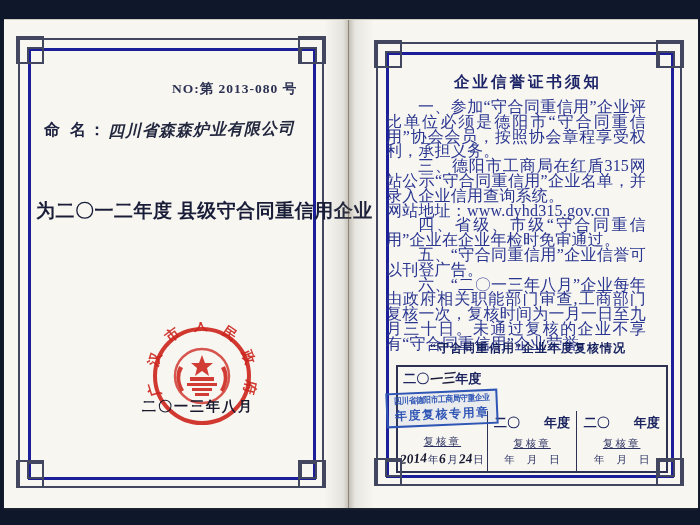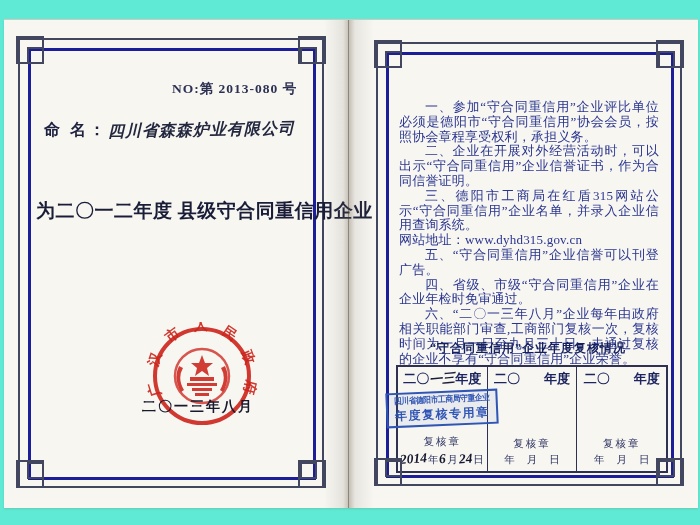--- a/index.html
+++ b/index.html
@@ -1,16 +1,16 @@
 <!DOCTYPE html>
 <html><head>
 <meta charset="utf-8">
 <style>
   html,body{margin:0;padding:0;background:#ffffff;}
-  .stage{position:relative;width:700px;height:525px;background:#5eead4;overflow:hidden;
+  .stage{position:relative;width:700px;height:525px;background:#0f172a;overflow:hidden;
          font-family:"Liberation Serif",serif;}
   .paper{position:absolute;left:4px;top:20px;width:694px;height:488px;background:#f7f6f1;
          box-shadow:0 -1px 0 #cfcabe, 0 1px 2px rgba(120,110,90,.25);}
   .fold{position:absolute;left:320px;top:0;width:50px;height:100%;
         background:linear-gradient(90deg,rgba(120,110,95,0) 0%,rgba(120,110,95,.14) 38%,
         rgba(95,85,70,.34) 50%,rgba(120,110,95,.12) 62%,rgba(120,110,95,0) 100%);}
   .fold::after{content:"";position:absolute;left:24px;top:0;width:1px;height:100%;
         background:rgba(70,60,45,.45);}
   .page{position:absolute;top:0;height:100%;}
   .page.left{left:0;width:340px;}
@@ -35,41 +35,41 @@
            font-weight:bold;color:#191d38;letter-spacing:0.5px;white-space:nowrap;}
   .issue-line{position:absolute;left:55px;top:288px;font-size:16.5px;font-weight:bold;
            color:#191d38;letter-spacing:4px;}
   .seal{position:absolute;left:142px;top:302px;z-index:2;}
   .date-line{position:absolute;left:138px;top:378px;font-size:14px;font-weight:bold;
            color:#17182c;letter-spacing:2px;z-index:3;}
 
   
   .r-title{position:absolute;left:30px;top:52px;width:284px;text-align:center;
            font-size:15.5px;font-weight:bold;color:#1d2468;letter-spacing:3px;}
-  .notice{position:absolute;left:43px;top:80px;width:260px;color:#2a3590;
-          font-size:13px;line-height:14.8px;text-align:justify;letter-spacing:0.2px;}
+  .notice{position:absolute;left:30px;top:80px;width:260px;color:#2a3590;
+          font-size:16px;line-height:14.8px;text-align:justify;letter-spacing:0.2px;}
   .notice p{margin:0;text-indent:2em;}
   .notice p.noindent{text-indent:0;}
   .rev-heading{position:absolute;left:30px;top:320px;width:284px;text-align:center;
           font-size:12px;font-weight:bold;color:#141f5e;letter-spacing:1px;}
   .rev-table{position:absolute;left:40px;top:345px;width:268px;height:104px;
           border:2px solid #2e3152;display:flex;}
   .rev-col{flex:1;display:flex;flex-direction:column;align-items:center;
           padding:3px 2px 4px 2px;min-width:0;}
-  .rev-col + .rev-col{border-left:1.5px solid #2e3152;}
+  .rev-col + .rev-col{border-left:1.5px solid #2e3152;margin-top:44px;}
   .year-line{font-size:13px;font-weight:bold;color:#1c2560;white-space:nowrap;}
   .year-fill{display:inline-block;min-width:24px;text-align:center;font-style:italic;
           transform:rotate(-5deg);color:#1a1c38;}
   .stamp{margin-top:3px;border:2px solid #2f55b5;color:#2f55b5;padding:1px 2px;
           text-align:center;transform:rotate(-2.5deg);background:rgba(70,100,190,.07);}
   .stamp-l1{font-size:8.5px;font-weight:bold;white-space:nowrap;transform:scaleX(.92);
           letter-spacing:-0.5px;}
   .stamp-l2{font-size:12px;font-weight:bold;letter-spacing:1.5px;white-space:nowrap;}
   .spacer{flex:1;}
-  .review-label{font-size:10.5px;color:#2a3060;letter-spacing:2px;}
+  .review-label{font-size:10.5px;color:#2a3060;letter-spacing:2px;text-decoration:underline;}
   .date-slot{font-size:10.5px;color:#2a3060;margin-top:2px;white-space:nowrap;}
   .date-slot .unit{margin:0 6px;}
   .hw{font-style:italic;font-weight:bold;font-size:13.5px;color:#15172e;
           display:inline-block;transform:rotate(-4deg);}
 </style>
 </head>
 <body>
 
 <div class="stage">
   <div class="paper">
@@ -117,28 +117,28 @@
     </div>
 
     <div class="page right">
       <div class="frame-thin" style="left:20px;top:22px;width:302px;height:440px;"></div>
       <div class="frame-thick" style="left:30px;top:32px;width:282px;height:420px;"></div>
       <div class="corner tl" style="left:18px;top:20px;"></div>
       <div class="corner tr" style="left:300px;top:20px;"></div>
       <div class="corner bl" style="left:18px;top:438px;"></div>
       <div class="corner br" style="left:300px;top:438px;"></div>
 
+      <div class="r-title">企业信誉证书须知</div>
 
       <div class="notice">
         <p>一、参加“守合同重信用”企业评比单位必须是德阳市“守合同重信用”协会会员，按照协会章程享受权利，承担义务。</p>
-        <p>二、企业在开展对外经营活动时，可以出示“守合同重信用”企业信誉证书，作为合同信誉证明。</p>
         <p>三、德阳市工商局在红盾315网站公示“守合同重信用”企业名单，并录入企业信用查询系统。</p>
         <p class="noindent">网站地址：www.dyhd315.gov.cn</p>
+        <p>四、省级、市级“守合同重信用”企业在企业年检时免审通过。</p>
         <p>五、“守合同重信用”企业信誉可以刊登广告。</p>
-        <p>四、省级、市级“守合同重信用”企业在企业年检时免审通过。</p>
         <p>六、“二〇一三年八月”企业每年由政府相关职能部门审查,工商部门复核一次，复核时间为一月一日至九月三十日。未通过复核的企业不享有“守合同重信用”企业荣誉。</p>
       </div>
 
       <div class="rev-heading">“守合同重信用”企业年度复核情况</div>
 
       <div class="rev-table">
 
         <div class="rev-col">
           <div class="year-line">
             <span>二〇</span><span class="year-fill">一三</span><span>年度</span>

